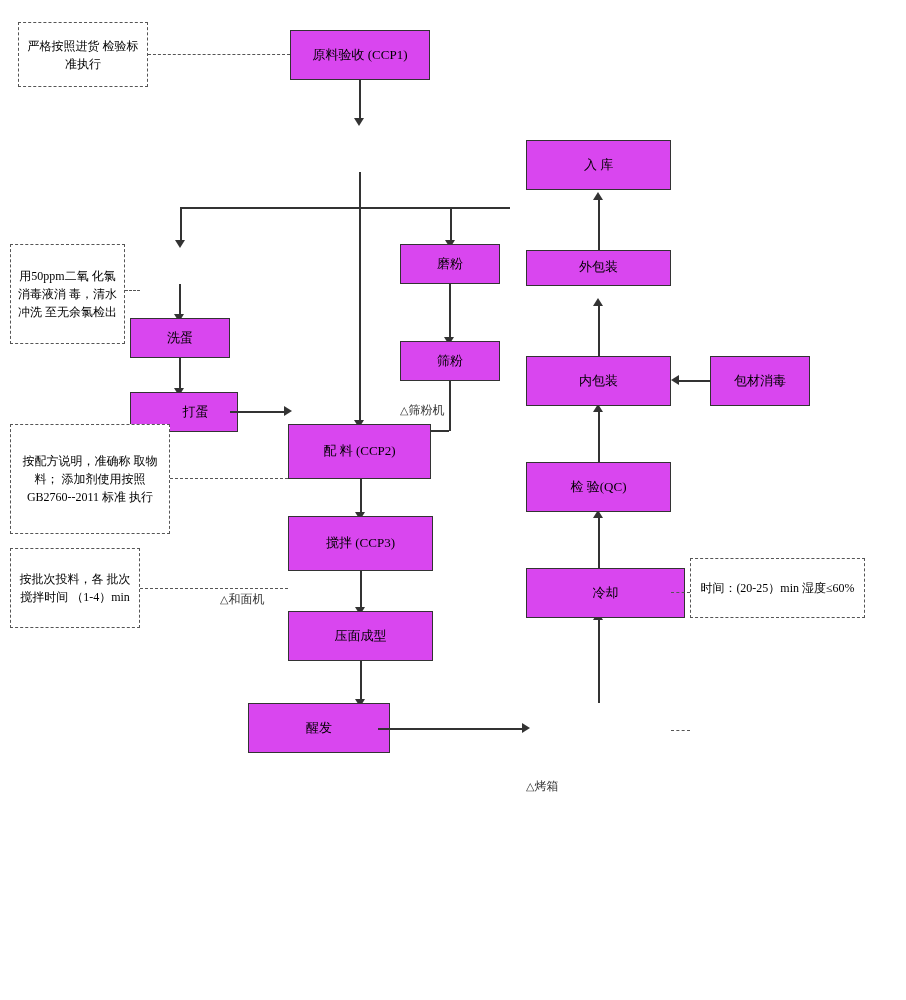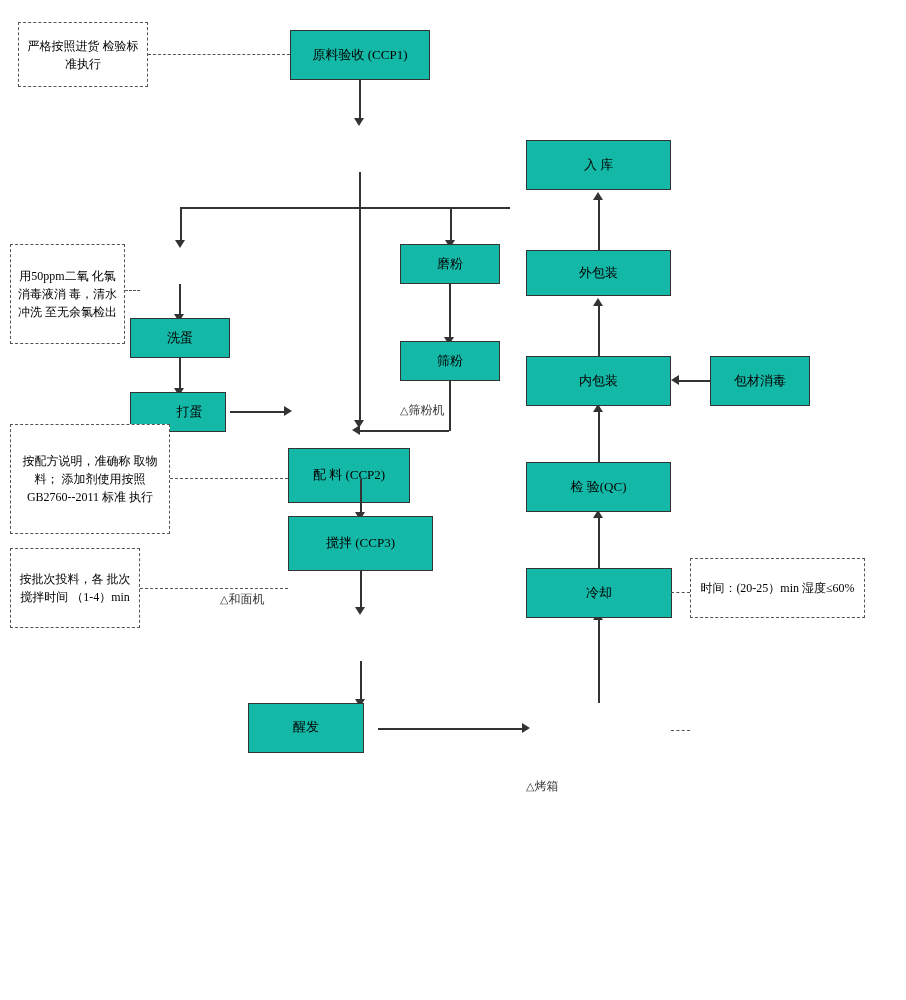--- a/index.html
+++ b/index.html
@@ -14,21 +14,21 @@
     }
     .diagram-container {
       position: relative;
       width: 906px;
       height: 1000px;
       background: #fff;
     }
     .box {
       position: absolute;
       border: 1.5px solid #333;
-      background: #14b8a6;
+      background: #d946ef;
       display: flex;
       align-items: center;
       justify-content: center;
       text-align: center;
       font-size: 13px;
       line-height: 1.4;
     }
     .box-dashed {
       position: absolute;
       border: 1.5px dashed #555;
@@ -113,21 +113,21 @@
   <div class="arrow arrow-v" style="left:179px; top:284px; height:32px;"></div>
   <div class="arrowhead arrowhead-down" style="left:174px; top:314px;"></div>
 
   <div class="box" style="left:130px; top:318px; width:100px; height:40px;">
     <span>洗蛋</span>
   </div>
 
   <div class="arrow arrow-v" style="left:179px; top:358px; height:32px;"></div>
   <div class="arrowhead arrowhead-down" style="left:174px; top:388px;"></div>
 
-  <div class="box" style="left:130px; top:392px; width:96px; height:40px;padding-left:23px;">
+  <div class="box" style="left:130px; top:392px; width:108px; height:40px;padding-left:23px;">
     <span>打蛋</span>
   </div>
 
   <div class="arrow arrow-h" style="left:230px; top:411px; width:58px;"></div>
   <div class="arrowhead arrowhead-right" style="left:284px; top:406px;"></div>
 
   <div class="arrow arrow-v" style="left:450px; top:207px; height:35px;"></div>
   <div class="arrowhead arrowhead-down" style="left:445px; top:240px;"></div>
 
   <div class="box" style="left:400px; top:244px; width:100px; height:40px;">
@@ -145,60 +145,63 @@
     <span class="triangle-sym">△</span><span>筛粉机</span>
   </div>
 
   <div class="arrow arrow-v" style="left:449px; top:381px; height:50px;"></div>
   <div class="arrow arrow-h" style="left:360px; top:430px; width:89px;"></div>
   <div class="arrowhead arrowhead-left" style="left:352px; top:425px;"></div>
 
   <div class="arrow arrow-v" style="left:359px; top:207px; height:215px;"></div>
   <div class="arrowhead arrowhead-down" style="left:354px; top:420px;"></div>
 
-  <div class="box" style="left:288px; top:424px; width:122px; height:55px;margin-top:24px;">
+  <div class="box" style="left:288px; top:424px; width:143px; height:55px;">
     <span>配 料
 (CCP2)</span>
   </div>
 
   <div class="arrow arrow-v" style="left:360px; top:479px; height:35px;"></div>
   <div class="arrowhead arrowhead-down" style="left:355px; top:512px;"></div>
 
   <div class="box" style="left:288px; top:516px; width:145px; height:55px;justify-content:center;">
     <span>搅拌
 (CCP3)</span>
   </div>
 
   <div class="label-text" style="left:220px; top:574px;">
     <span class="triangle-sym">△</span><span>和面机</span>
   </div>
 
   <div class="arrow arrow-v" style="left:360px; top:571px; height:38px;"></div>
   <div class="arrowhead arrowhead-down" style="left:355px; top:607px;"></div>
 
+  <div class="box" style="left:288px; top:611px; width:145px; height:50px;">
+    <span>压面成型</span>
+  </div>
 
   <div class="arrow arrow-v" style="left:360px; top:661px; height:40px;"></div>
   <div class="arrowhead arrowhead-down" style="left:355px; top:699px;"></div>
 
-  <div class="box" style="left:248px; top:703px; width:116px; height:50px;font-family:Liberation Mono, monospace;">
+  <div class="box" style="left:248px; top:703px; width:142px; height:50px;">
     <span>醒发</span>
   </div>
 
   <div class="arrow arrow-h" style="left:378px; top:728px; width:148px;"></div>
   <div class="arrowhead arrowhead-right" style="left:522px; top:723px;"></div>
 
 
   <div class="label-text" style="left:526px; top:761px;">
     <span class="triangle-sym">△</span><span>烤箱</span>
   </div>
 
   <div class="arrow arrow-v" style="left:598px; top:620px; height:83px;"></div>
   <div class="arrowhead arrowhead-up" style="left:593px; top:612px;"></div>
 
-  <div class="box" style="left:526px; top:568px; width:146px; height:50px;">
+  <div class="box" style="left:526px; top:568px; width:159px; height:50px;">
     <span>冷却</span>
   </div>
 
   <div class="arrow arrow-v" style="left:598px; top:518px; height:50px;"></div>
   <div class="arrowhead arrowhead-up" style="left:593px; top:510px;"></div>
 
   <div class="box" style="left:526px; top:462px; width:145px; height:50px;">
     <span>检 验(QC)</span>
   </div>
 
@@ -212,21 +215,21 @@
   <div class="box" style="left:526px; top:356px; width:145px; height:50px;">
     <span>内包装</span>
   </div>
 
   <div class="arrow arrow-h" style="left:679px; top:380px; width:31px;"></div>
   <div class="arrowhead arrowhead-left" style="left:671px; top:375px;"></div>
 
   <div class="arrow arrow-v" style="left:598px; top:306px; height:50px;"></div>
   <div class="arrowhead arrowhead-up" style="left:593px; top:298px;"></div>
 
-  <div class="box" style="left:526px; top:250px; width:145px; height:46px;">
+  <div class="box" style="left:526px; top:250px; width:145px; height:36px;font-family:Liberation Mono, monospace;">
     <span>外包装</span>
   </div>
 
   <div class="arrow arrow-v" style="left:598px; top:200px; height:50px;"></div>
   <div class="arrowhead arrowhead-up" style="left:593px; top:192px;"></div>
 
   <div class="box" style="left:526px; top:140px; width:145px; height:50px;">
     <span>入 库</span>
   </div>
 

